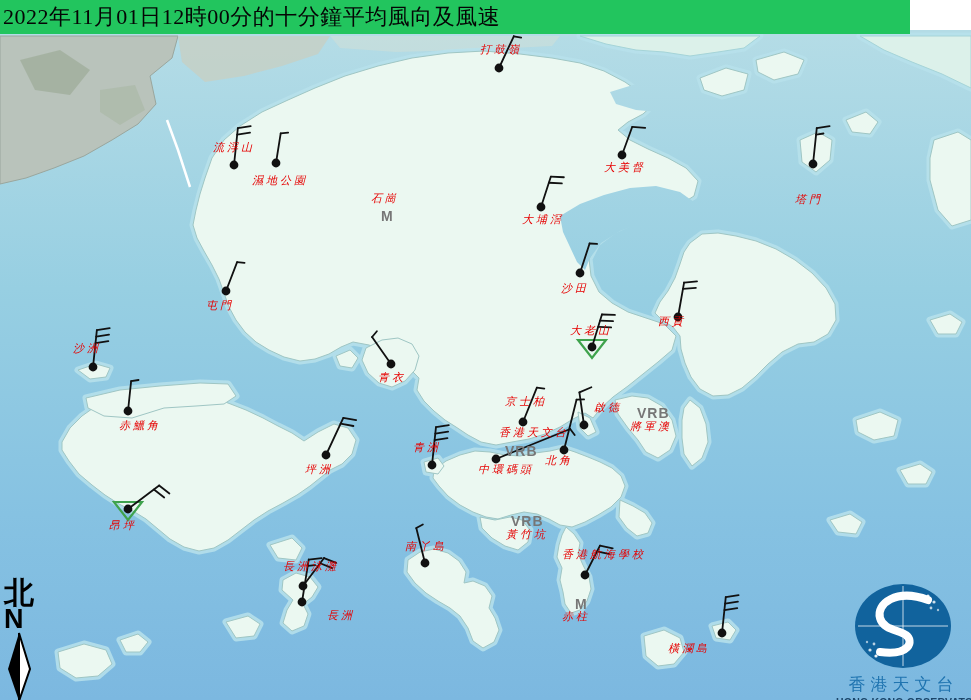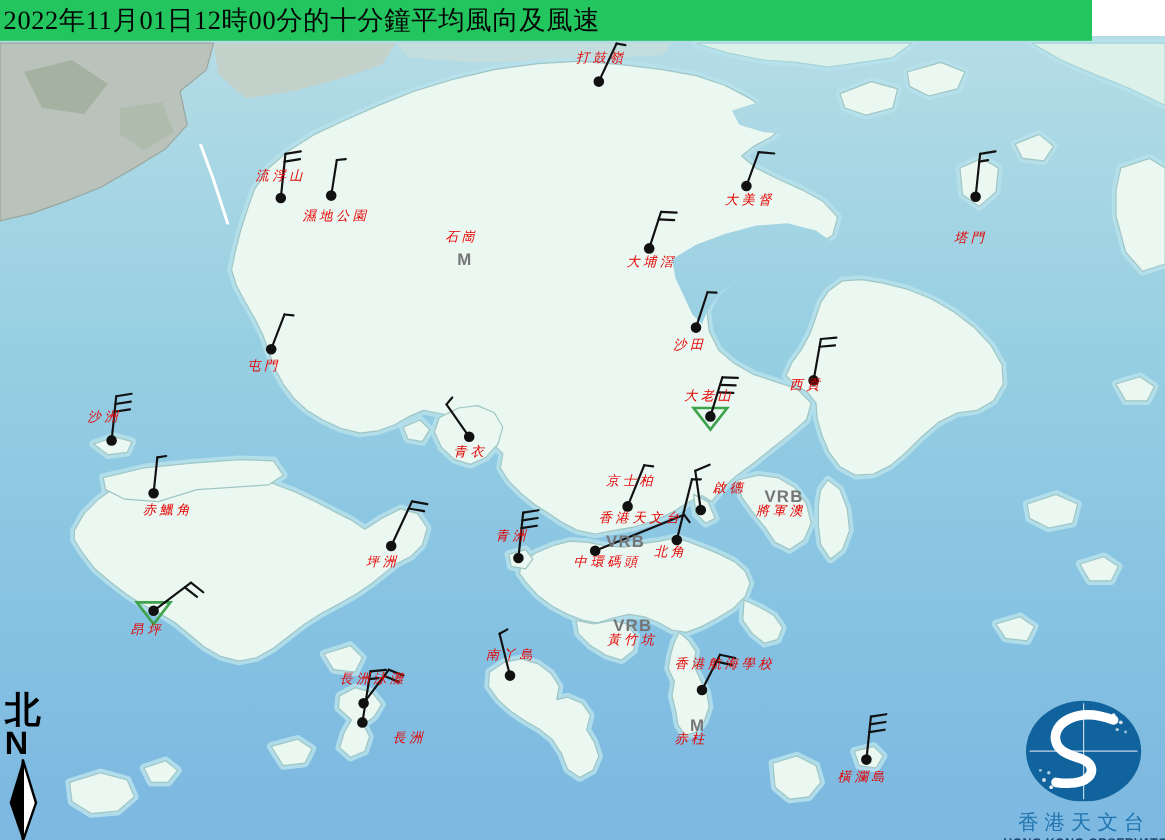--- a/index.html
+++ b/index.html
@@ -320,21 +320,21 @@
       <div class="st-label" style="left: 305px; top: 464px;">坪洲</div>
       <div class="st-label" style="left: 109px; top: 520px;">昂坪</div>
       <div class="st-label" style="left: 405px; top: 541px;">南丫島</div>
       <div class="st-label" style="left: 506px; top: 529px;">黃竹坑</div>
       <div class="st-tag" style="left: 511px; top: 513px;">VRB</div>
       <div class="st-label" style="left: 562px; top: 549px; text-align: center;">香港航海學校</div>
       <div class="st-label" style="left: 562px; top: 611px;">赤柱</div>
       <div class="st-tag" style="left: 575px; top: 596px;">M</div>
       <div class="st-label" style="left: 283px; top: 561px;">長洲泳灘</div>
       <div class="st-label" style="left: 282px; top: 610px; margin-left: 45px;">長洲</div>
-      <div class="st-label" style="left: 698px; top: 643px;">橫瀾島</div>
+      <div class="st-label" style="left: 668px; top: 643px;">橫瀾島</div>
     </div>
 
   <div class="titlebar">
     <div class="map-title">2022年11月01日12時00分的十分鐘平均風向及風速</div>
   </div>
 
   <div class="compass">
     <div class="hanzi">北</div>
     <div class="letter">N</div>
     <svg width="36" height="70" viewBox="0 0 36 70" style="margin-left:0px;">

